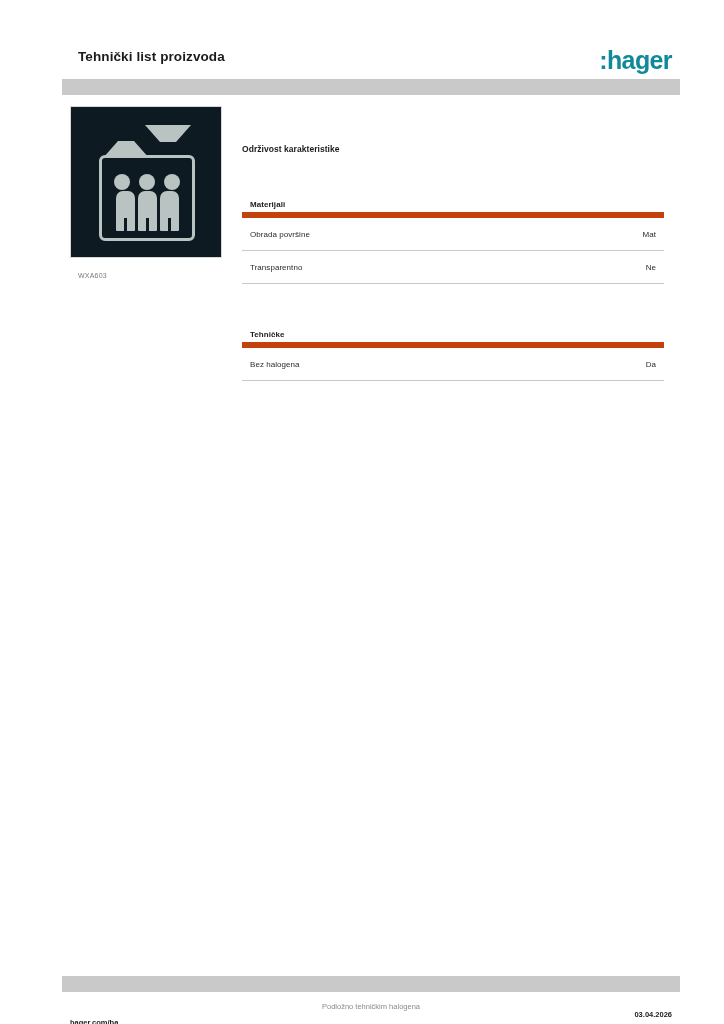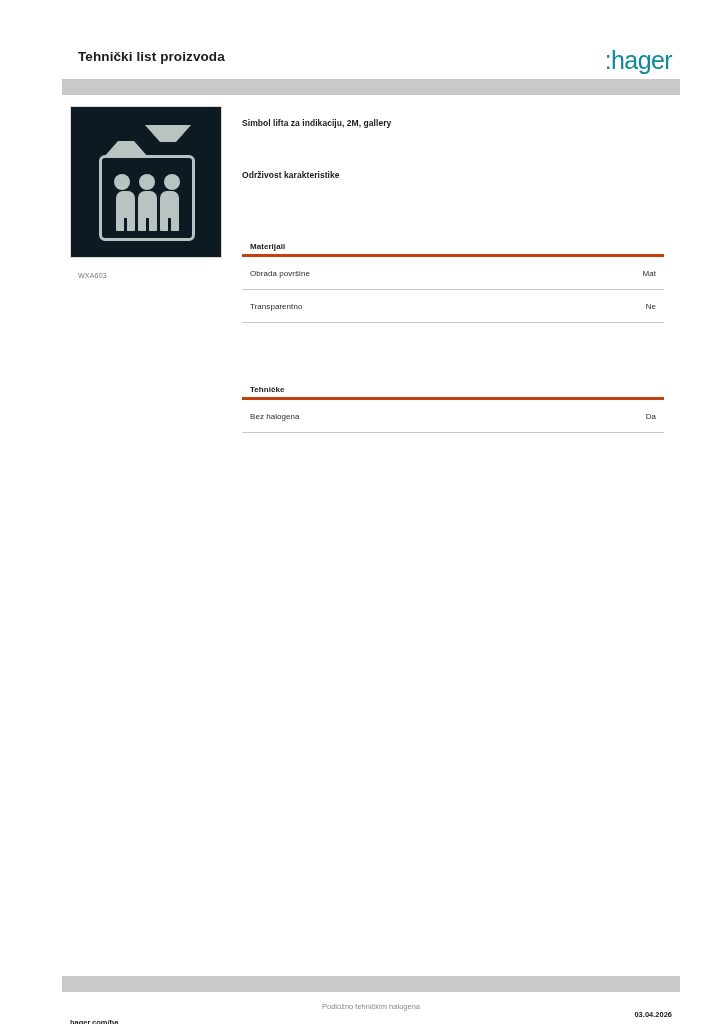--- a/index.html
+++ b/index.html
@@ -39,21 +39,21 @@
     font-weight: normal;
     color: #6e6e6e;
     line-height: 17px;
     letter-spacing: 0.1px;
   }
   .logo {
     position: absolute;
     right: 0;
     top: 8px;
     font-size: 25px;
-    font-weight: normal;
+    font-weight: bold;
     color: #12899b;
     letter-spacing: -0.6px;
     line-height: 25px;
   }
   .header-rule {
     position: absolute;
     left: 54px;
     right: 52px;
     top: 71px;
     height: 1px;
@@ -170,23 +170,23 @@
     font-size: 8.5px;
     font-weight: bold;
     color: #1b1b1b;
     margin-top: 26px;
     letter-spacing: 0.05px;
   }
   .group-title {
     font-size: 8px;
     font-weight: bold;
     color: #1b1b1b;
-    margin-top: 38px;
+    margin-top: 22px;
     padding-bottom: 3px;
-    border-bottom: 3px solid #c2410c;
+    border-bottom: 6px solid #c2410c;
     letter-spacing: 0.05px;
   }
   .spec-row {
     display: flex;
     justify-content: space-between;
     align-items: baseline;
     font-size: 8px;
     color: #2b2b2b;
     padding: 3.5px 0 3.5px 0;
     border-bottom: 1px solid #c9c9c9;
@@ -265,21 +265,20 @@
             <div class="body-fig"></div>
             <div class="body-fig"></div>
           </div>
         </div>
       </div>
     </div>
     <div class="figure-caption">WXA603</div>
   </div>
 
   <div class="content">
-    <div class="product-name">Simbol lifta za indikaciju, 2M, gallery</div>
 
     <div class="section-title">Održivost karakteristike</div>
 
     <div>
       <div class="group-title">Materijali</div>
       <div class="spec-row">
         <span class="spec-label">Obrada površine</span>
         <span class="spec-value">Mat</span>
       </div>
       <div class="spec-row">

